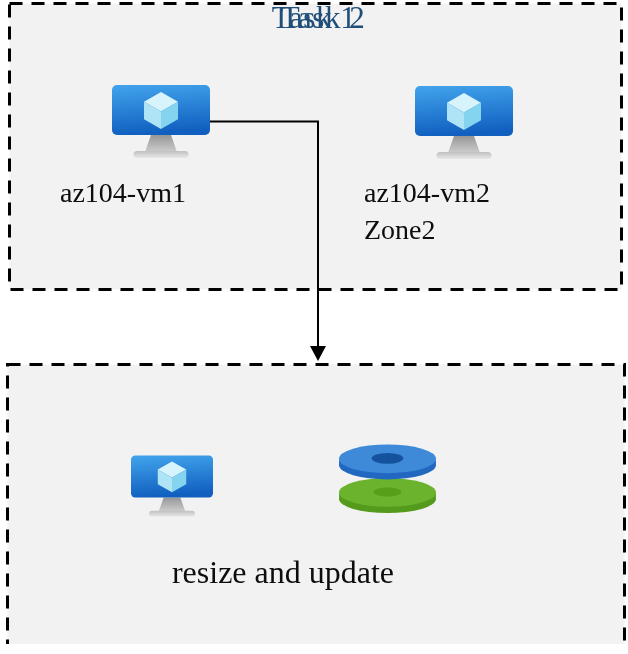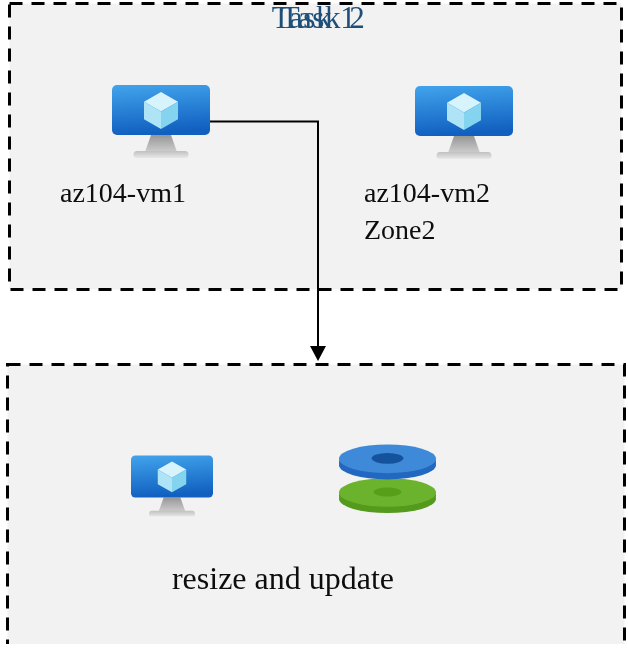--- a/index.html
+++ b/index.html
@@ -12,21 +12,21 @@
   .box-title{
     left:0;top:24;width:628px;text-align:center;
     font-size:31px;letter-spacing:.5px;color:#1f4e79;
   }
   .box-title.t2{top:382;padding-left:9px;}
   .vm-label{
     width:200px;text-align:left;font-size:28px;line-height:37px;color:#0d0d0d;
   }
   .caption{
     left:133px;top:554px;width:300px;text-align:center;
-    font-size:32px;color:#0d0d0d;margin-top:6px;
+    font-size:32px;color:#0d0d0d;
   }
   .icon-vm1{left:112px;top:85px;width:98px;height:74px;}
   .icon-vm2{left:415px;top:86px;width:98px;height:74px;}
   .icon-vm3{left:131px;top:450px;width:82px;height:73px;}
   .icon-disks{left:338px;top:444px;width:99px;height:70px;}
   svg{display:block;}
 </style>
 </head>
 <body>
 

